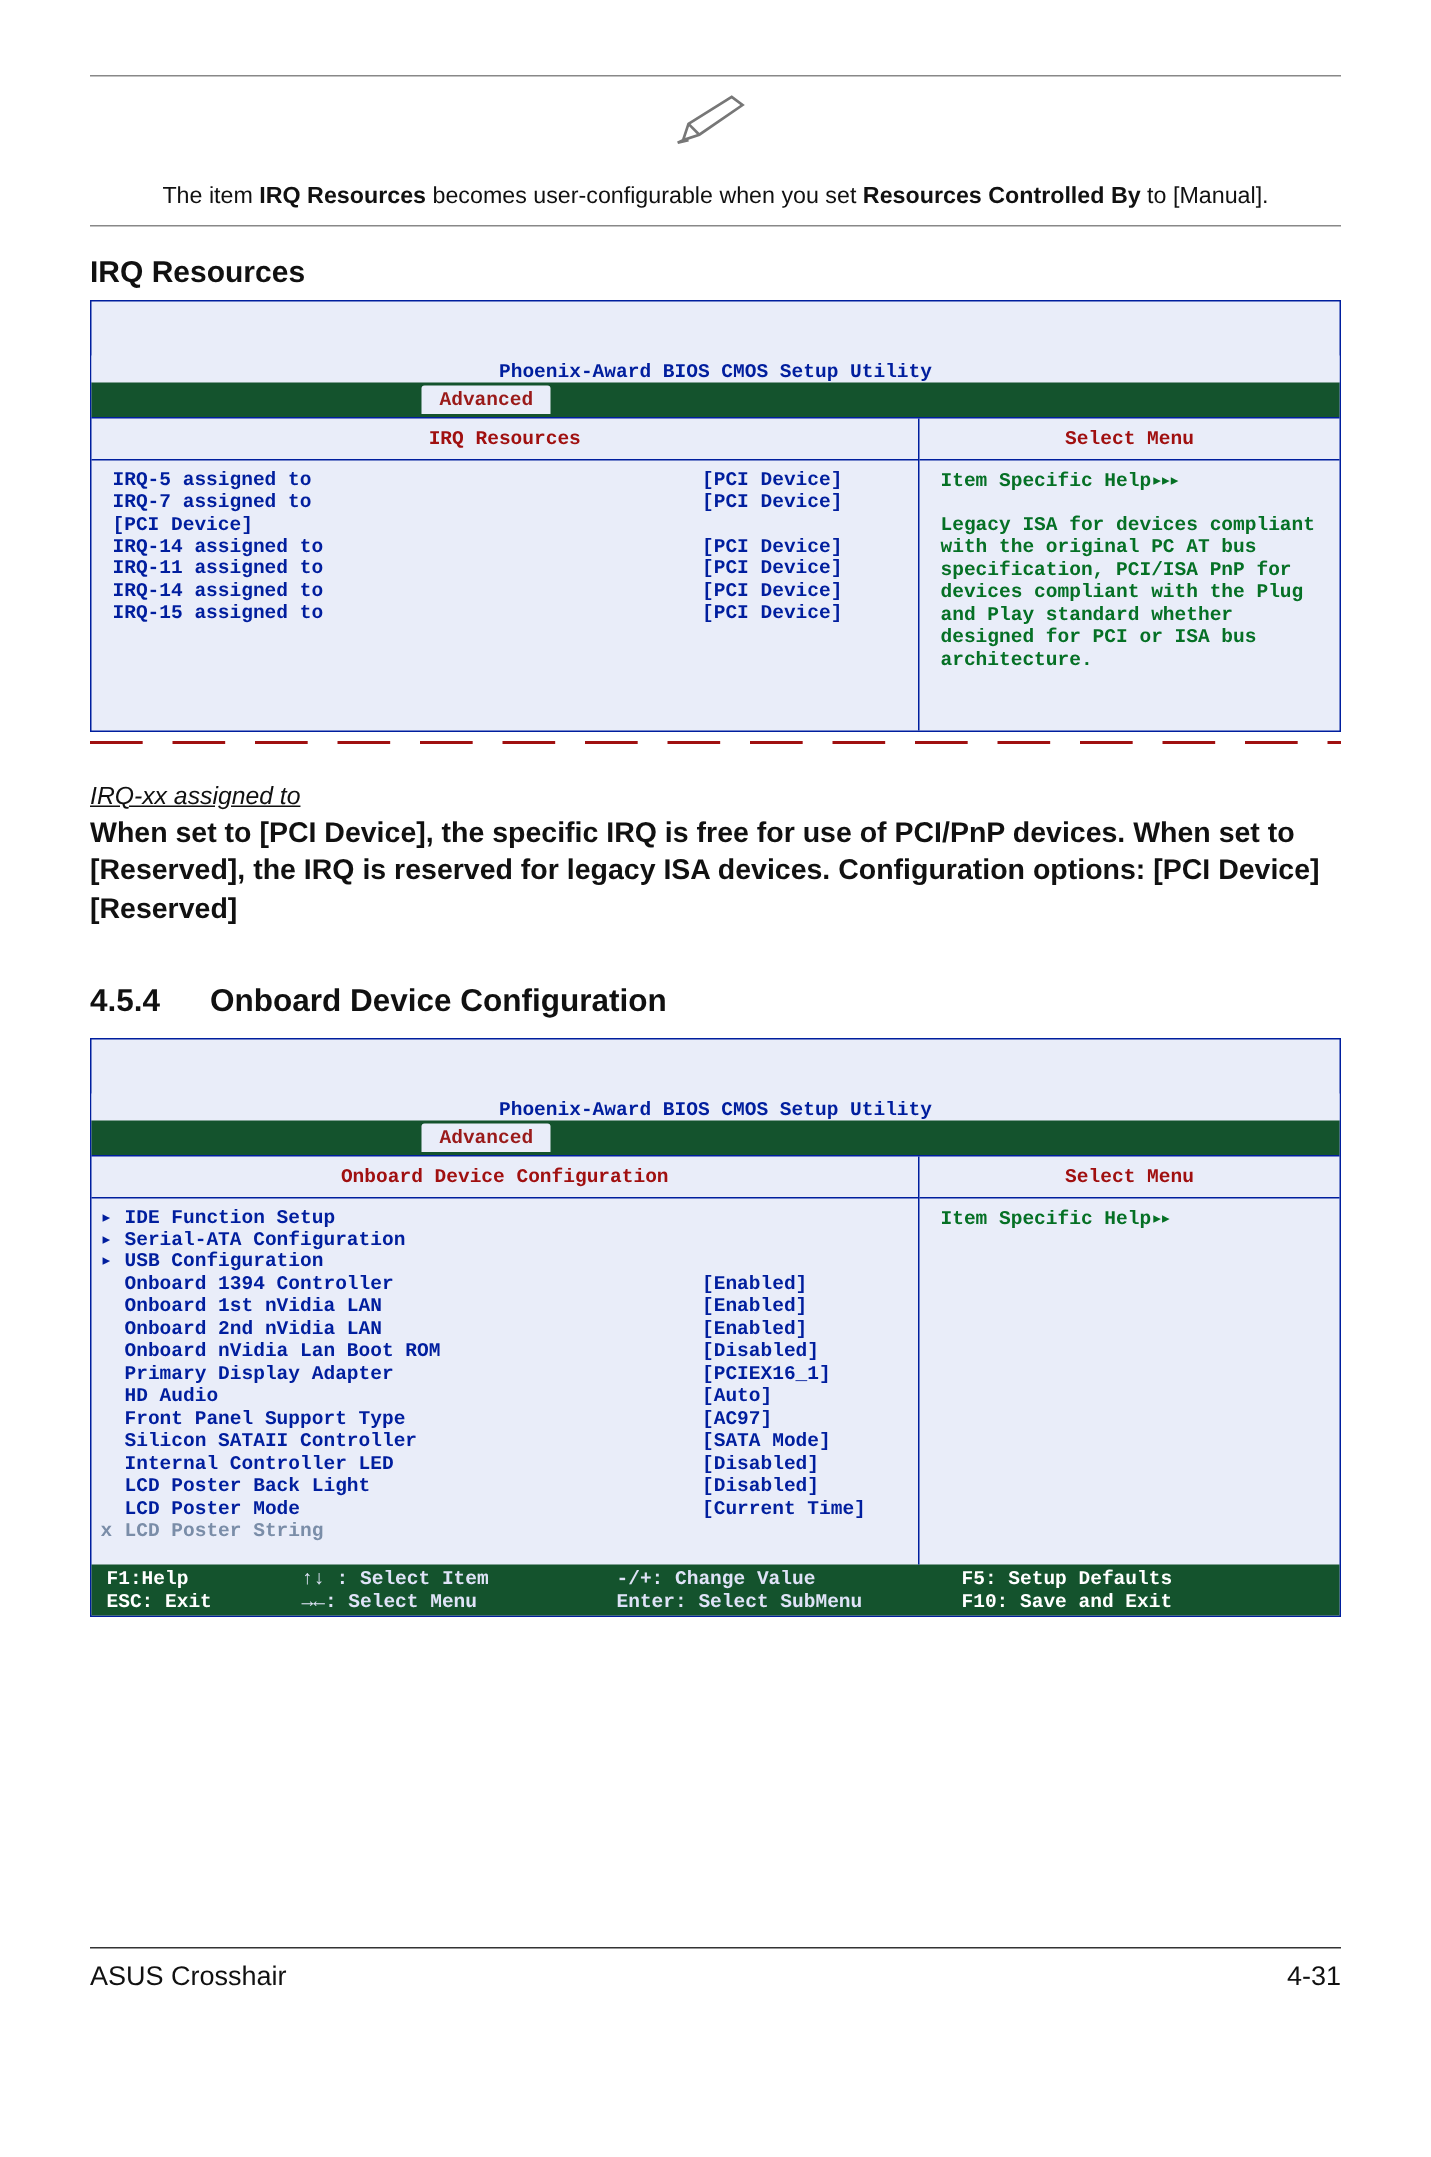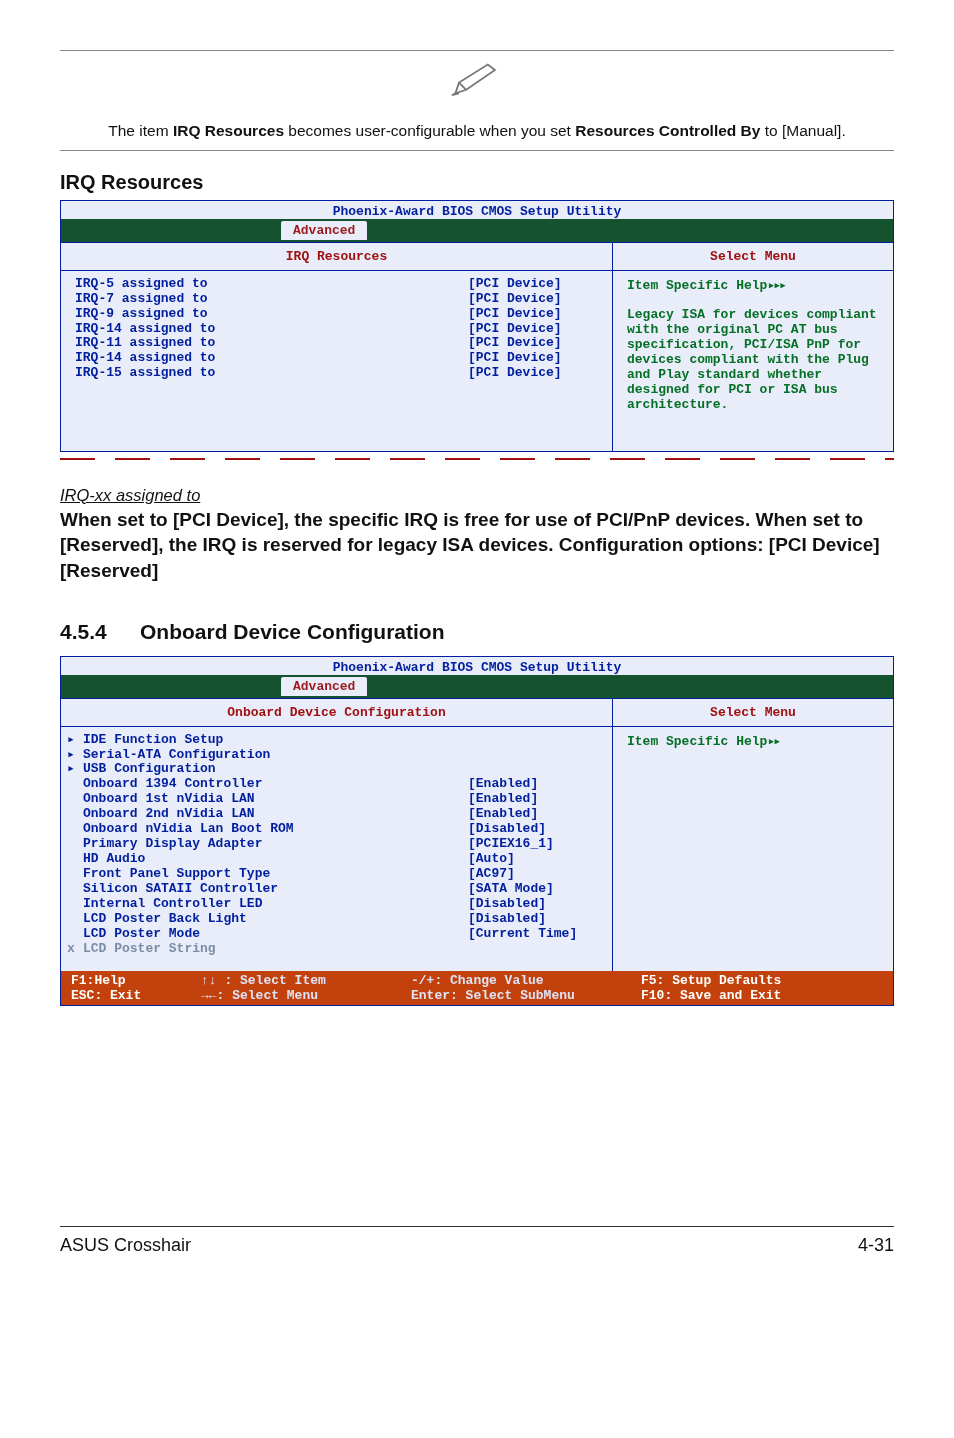--- a/index.html
+++ b/index.html
@@ -50,20 +50,21 @@
   }
 
   .title-bar {
     text-align: center;
     color: #001e9e;
     font-family: "Courier New", monospace;
     font-weight: bold;
     font-size: 13px;
     padding: 3px 0 0 0;
     background: #e9edf9;
+    margin-top: 36px;
   }
 
   .menu-bar {
     background: #14532d;
     padding: 2px 0 2px 0;
   }
   .tab {
     display: inline-block;
     background: #e9edf9;
     color: #9a1a1a;
@@ -148,21 +149,21 @@
   }
 
   h2.numbered {
     font-size: 21px;
     font-weight: bold;
     margin: 36px 0 12px 0;
   }
   h2.numbered .num { display: inline-block; width: 80px; }
 
   .foot-bar {
-    background: #c2410c;
+    background: #14532d;
     color: #fff;
     font-family: "Courier New", monospace;
     font-size: 13px;
     font-weight: bold;
     display: flex;
     padding: 2px 10px;
   }
   .foot-bar .col1 { width: 130px; }
   .foot-bar .col2 { width: 210px; color: #dfe3f7; }
   .foot-bar .col3 { width: 230px; color: #dfe3f7; }
@@ -208,21 +209,20 @@
       <div class="panel-body">
         <div class="item-row">
             <span class="label">IRQ-5 assigned to</span>
             <span class="value">[PCI Device]</span>
           </div>
         <div class="item-row">
             <span class="label">IRQ-7 assigned to</span>
             <span class="value">[PCI Device]</span>
           </div>
         <div class="item-row">
-            <span class="label">IRQ-9 assigned to</span>
             <span class="value">[PCI Device]</span>
           </div>
         <div class="item-row">
             <span class="label">IRQ-14 assigned to</span>
             <span class="value">[PCI Device]</span>
           </div>
         <div class="item-row">
             <span class="label">IRQ-11 assigned to</span>
             <span class="value">[PCI Device]</span>
           </div>

